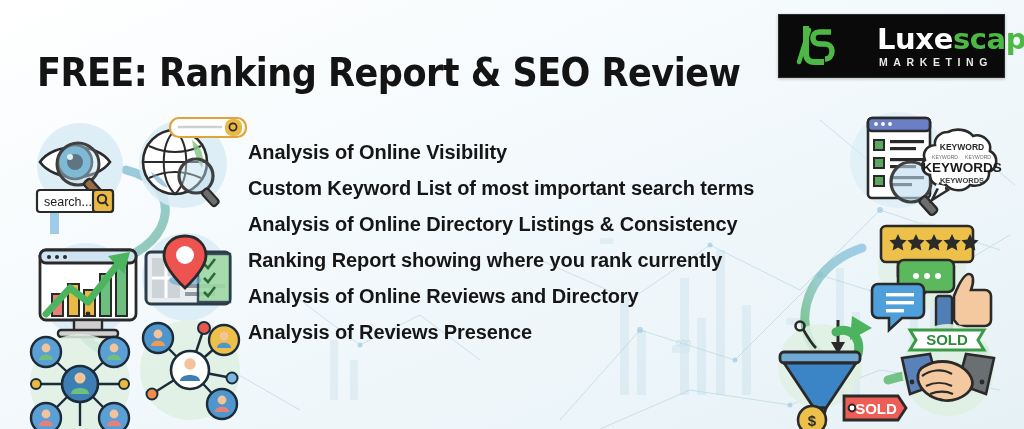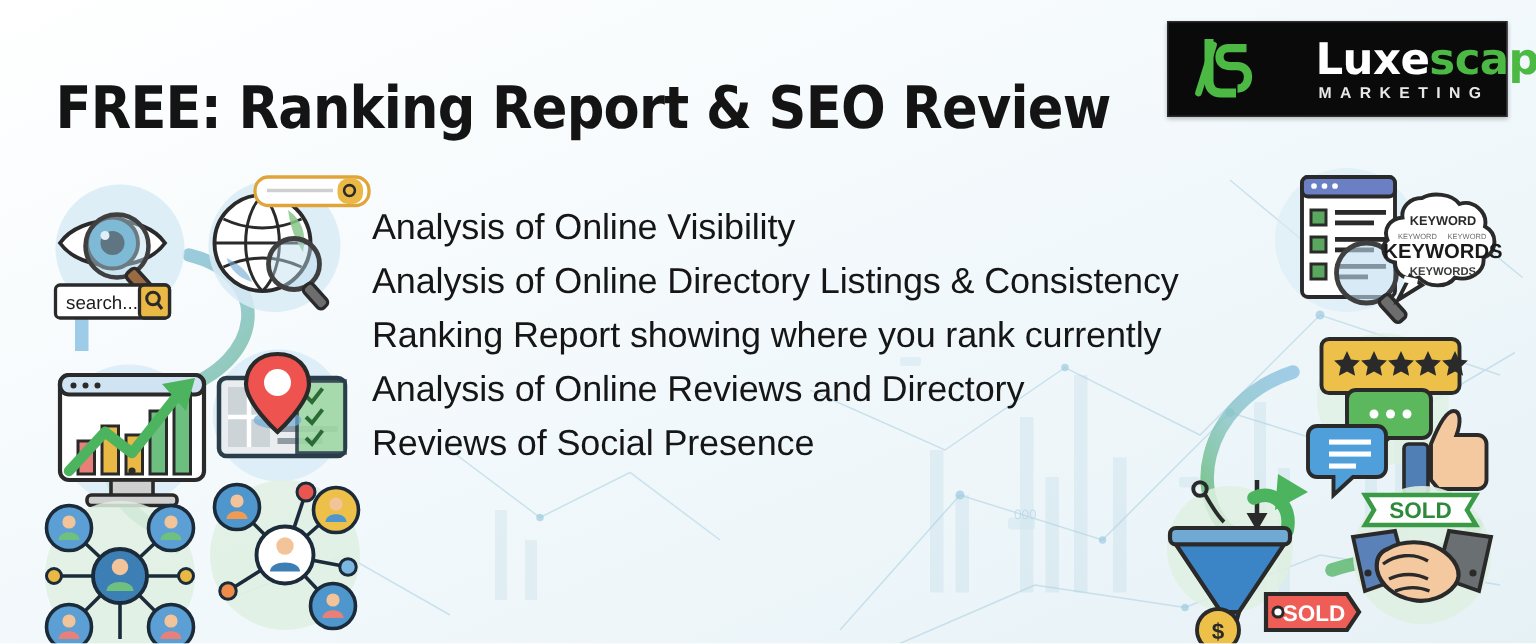--- a/index.html
+++ b/index.html
@@ -94,24 +94,25 @@
     left: 248px;
     top: 134px;
     z-index: 5;
     margin: 0;
     padding: 0;
     list-style: none;
   }
   #feature-list li {
     color: #161616;
     font-family: "Liberation Sans", sans-serif;
-    font-size: 24px;
+    font-size: 20px;
     line-height: 36px;
     white-space: nowrap;
     letter-spacing: -0.1px;
+    font-weight: bold;
   }
 
   
   .icon-layer { position: absolute; z-index: 3; }
 
   svg { display: block; overflow: visible; }
 </style>
 </head>
 <body>
 
@@ -428,19 +429,20 @@
       <path d="M152 268 C160 262, 172 260, 182 266" fill="none" stroke="#2a2a2a" stroke-width="2.2"></path>
       <path d="M156 278 C164 274, 174 274, 182 278" fill="none" stroke="#2a2a2a" stroke-width="2.2"></path>
       <path d="M160 286 C168 283, 176 283, 183 286" fill="none" stroke="#2a2a2a" stroke-width="2.2"></path>
       <circle cx="142" cy="274" r="2.4" fill="#2a2a2a"></circle>
       <circle cx="212" cy="274" r="2.4" fill="#2a2a2a"></circle>
     </g>
   </svg>
 
   <ul id="feature-list">
     <li>Analysis of Online Visibility</li>
+    <li>Custom Keyword List of most important search terms</li>
     <li>Analysis of Online Directory Listings &amp; Consistency</li>
     <li>Ranking Report showing where you rank currently</li>
     <li>Analysis of Online Reviews and Directory</li>
-    <li>Reviews of Social Presence</li>
+    <li>Analysis of Reviews Presence</li>
   </ul>
 
 </div>
 
 </body></html>

